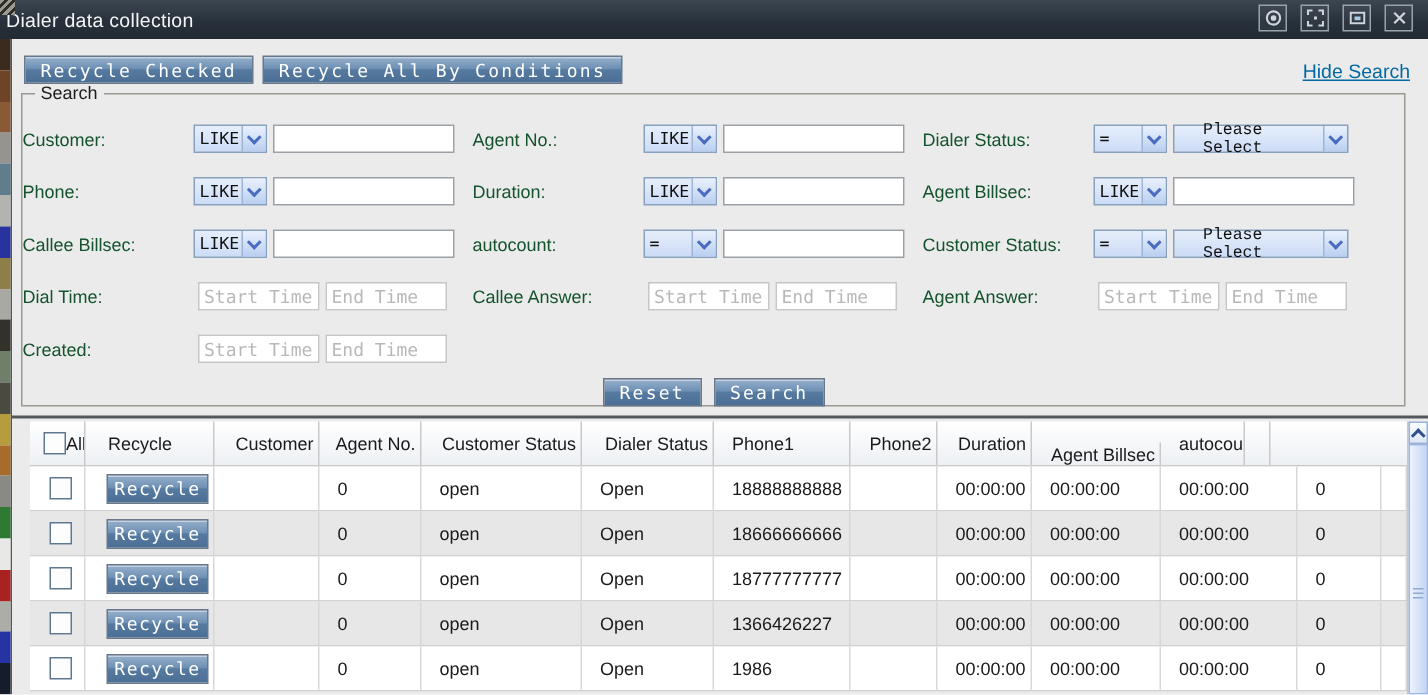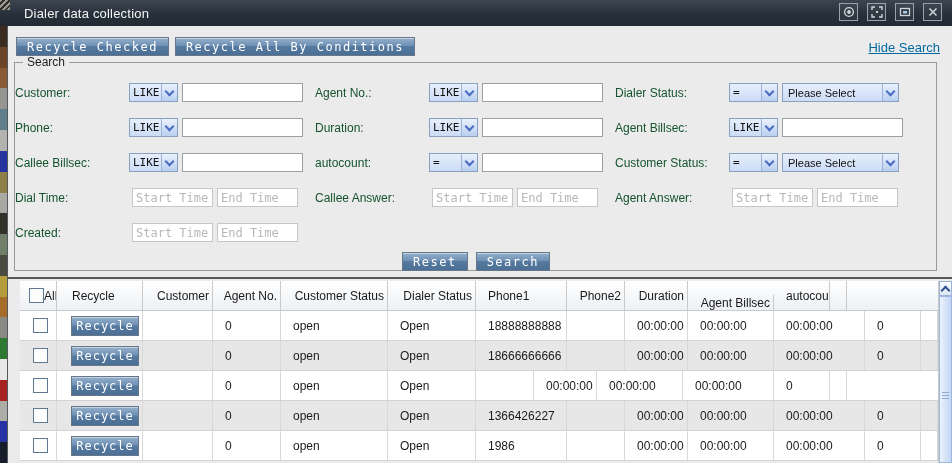--- a/index.html
+++ b/index.html
@@ -2,21 +2,21 @@
 <html><head>
 <meta charset="utf-8">
 <style>
   html,body{margin:0;padding:0;}
   body{font-family:"Liberation Sans",sans-serif;}
   #stage{position:relative;width:952px;height:463px;background:#ebebeb;overflow:hidden;}
 
   
   .titlebar{position:absolute;left:0;top:0;width:952px;height:26px;
     background:linear-gradient(#3c4651,#28313b 55%,#222b34);display:flex;align-items:center;}
-  .titlebar .title{color:#f3f5f6;font-size:13px;padding-left:24px;letter-spacing:.2px;}
+  .titlebar .title{color:#f3f5f6;font-size:13px;padding-left:4px;letter-spacing:.2px;}
   .corner-hatch{position:absolute;left:0;top:0;width:10px;height:10px;z-index:6;
     background:repeating-linear-gradient(135deg,#9a9a92 0 2px,#2f2f28 2px 4px);}
   .tb-icons{position:absolute;right:10px;top:3px;display:flex;gap:9px;}
   .tb-btn{width:19px;height:18px;border:1px solid #97a2ac;background:rgba(255,255,255,.04);
     display:flex;align-items:center;justify-content:center;box-sizing:border-box;cursor:pointer;}
   .tb-btn svg{display:block;}
 
   
   .strip{position:absolute;left:0;top:26px;width:8px;height:437px;display:flex;flex-direction:column;
     border-right:1px solid #55585c;box-sizing:border-box;}
@@ -38,21 +38,21 @@
     border:1px solid #9a9a93;margin:0;padding:6px 0 0 0;box-sizing:border-box;}
   fieldset.search legend{font-size:12px;color:#1d1d1d;margin-left:8px;padding:0 4px;}
   .s-row{display:flex;height:35px;align-items:center;}
   .s-cell{width:300px;display:flex;align-items:center;flex:0 0 auto;}
   .s-label{width:113px;text-align:left;font-size:12px;color:#14532d;flex:0 0 auto;white-space:nowrap;}
   .op-select{width:49px;height:19px;margin-left:1px;border:1px solid #87a1bf;box-sizing:border-box;
     background:linear-gradient(#e6eefb,#ccdcf6);display:flex;align-items:center;cursor:pointer;
     font-family:"DejaVu Sans Mono",monospace;font-size:11px;color:#111;padding-left:3px;}
   .val-select{width:117px;height:19px;margin-left:4px;border:1px solid #87a1bf;box-sizing:border-box;
     background:linear-gradient(#e6eefb,#ccdcf6);display:flex;align-items:center;cursor:pointer;
-    font-family:Liberation Sans, sans-serif;font-size:11px;color:#111;padding-left:5px;}
+    font-family:Liberation Mono, monospace;font-size:11px;color:#111;padding-left:19px;}
   .sel-arrow{width:15px;height:100%;margin-left:auto;border-left:1px solid #9db4d6;
     background:linear-gradient(#eaf1fd,#b9cff0);display:flex;align-items:center;justify-content:center;flex:0 0 auto;}
   .sel-arrow::after{content:"";width:5px;height:5px;border-right:2px solid #4a6cc0;border-bottom:2px solid #4a6cc0;
     transform:rotate(45deg);margin-top:-3px;}
   .text-input{width:121px;height:19px;margin-left:4px;border:1px solid #9aa0a6;box-sizing:border-box;
     background:#fff;font-family:"DejaVu Sans Mono",monospace;font-size:12px;padding:0 3px;outline:none;}
   .time-input{width:81px;height:19px;margin-left:4px;border:1px solid #c6c6c6;box-sizing:border-box;
     background:#fff;font-family:"DejaVu Sans Mono",monospace;font-size:12px;padding:0 3px;outline:none;}
   .time-input::placeholder{color:#b8b8b8;}
   .text-input::placeholder{color:#b8b8b8;}
@@ -335,20 +335,21 @@
           <div class="td" style="width: 37px; padding-left: 13px;">
             <div class="cb"></div>
           </div>
           <div class="td" style="width: 86px; padding-left: 0px;">
             <button class="steel-btn row-btn">Recycle</button>
           </div>
           <div class="td" style="width: 70px;"></div>
           <div class="td" style="width: 68px;">0</div>
           <div class="td" style="width: 107px;">open</div>
           <div class="td" style="width: 88px;">Open</div>
+          <div class="td" style="width: 91px;">18777777777</div>
           <div class="td" style="width: 58px;"></div>
           <div class="td" style="width: 63px;">00:00:00</div>
           <div class="td" style="width: 86px;">00:00:00</div>
           <div class="td" style="width: 91px;">00:00:00</div>
           <div class="td" style="width: 56px;">0</div>
           <div class="td" style="width: 17px;"></div>
         </div>
         <div class="g-row alt">
           <div class="td" style="width: 37px; padding-left: 13px;">
             <div class="cb"></div>

